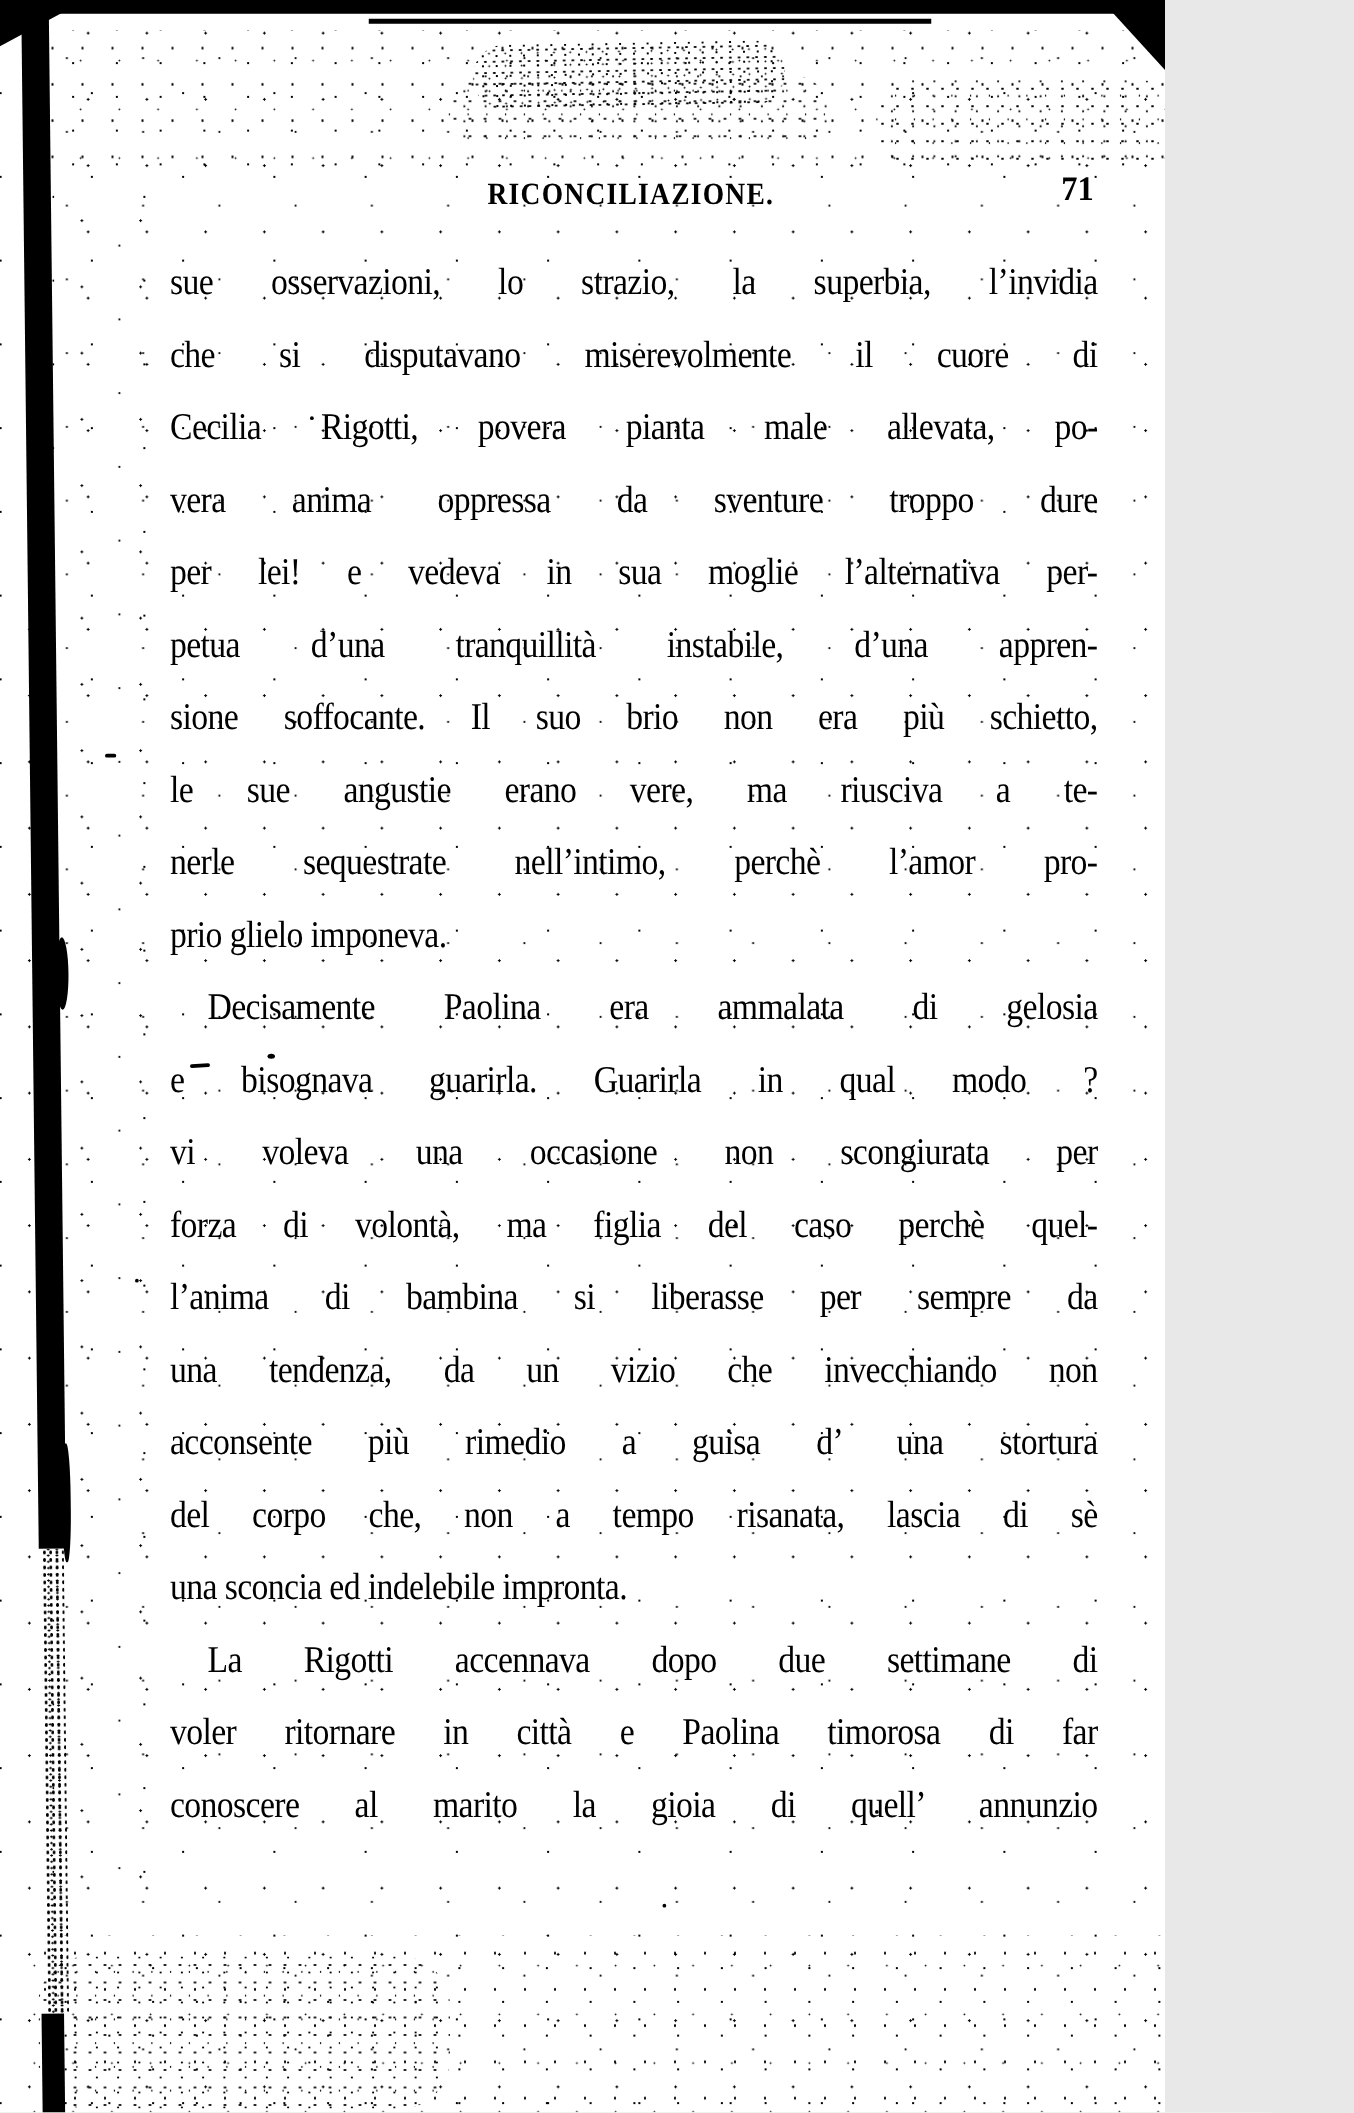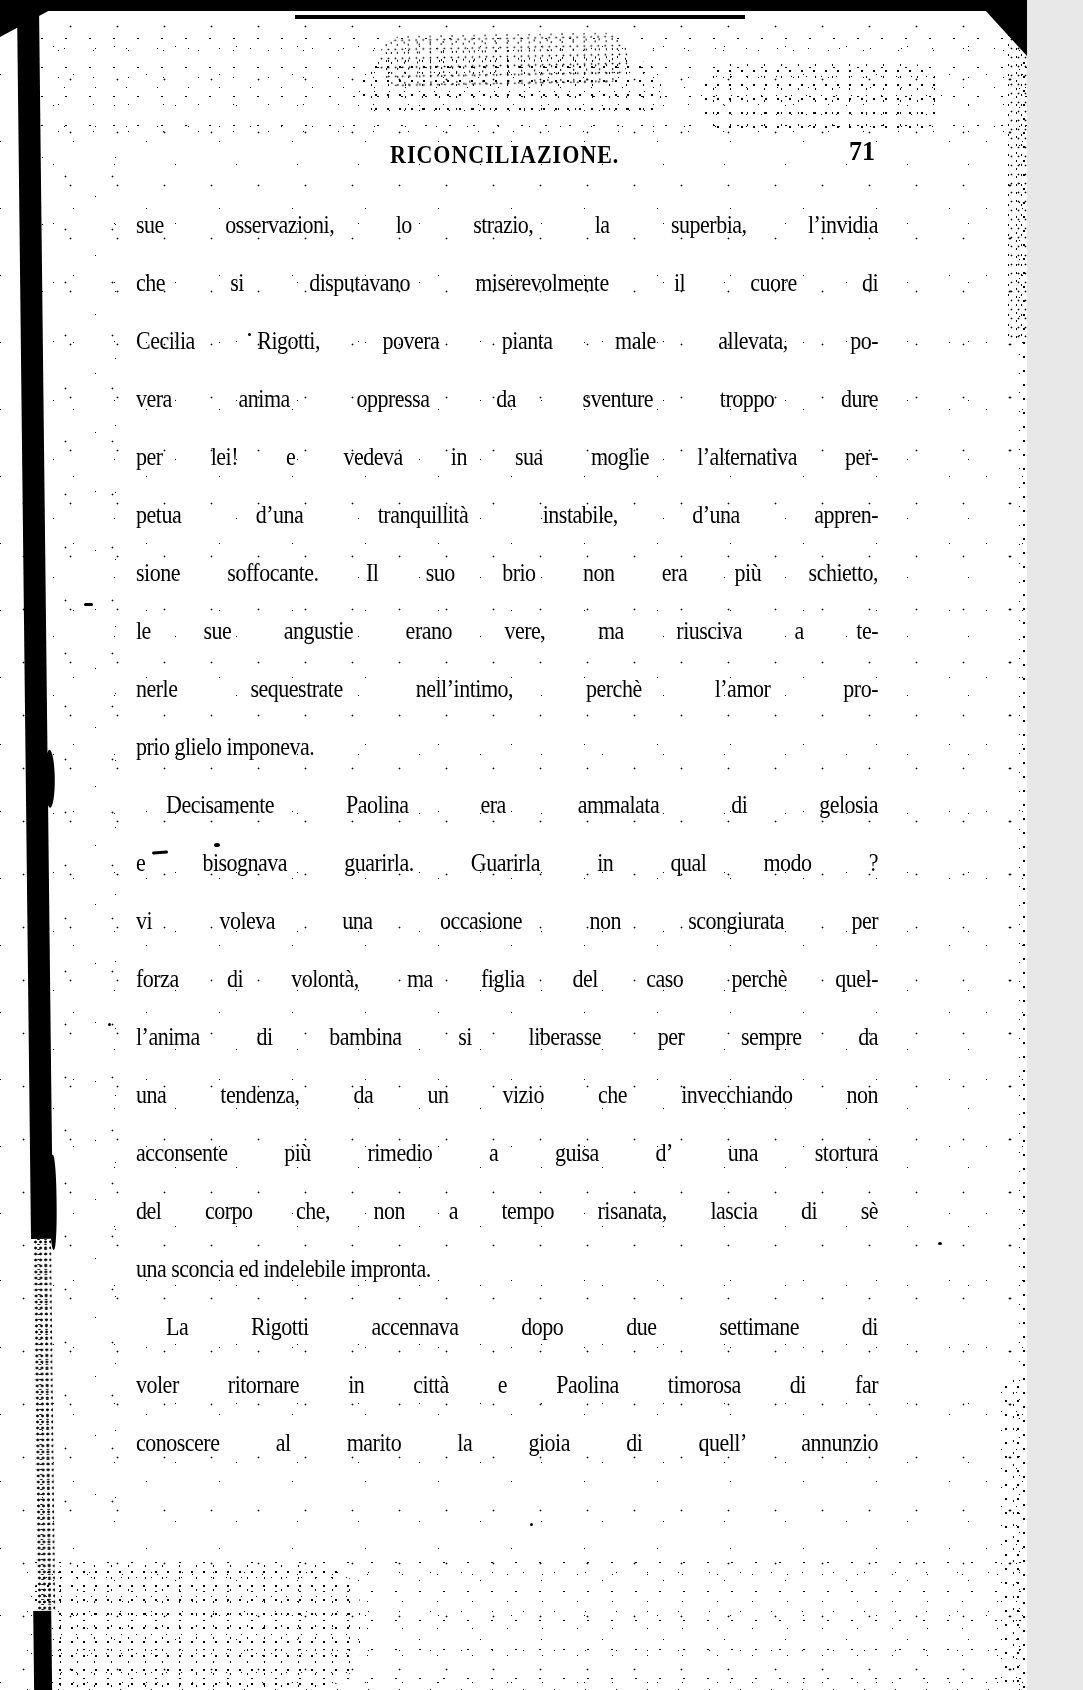--- a/index.html
+++ b/index.html
@@ -1,17 +1,17 @@
 <!DOCTYPE html>
 <html><head>
 <meta charset="utf-8">
 <style>
   html,body{margin:0;padding:0;background:#e8e8e8;}
   .page{
-    position:relative;width:1027px;height:1690px;background:#ffffff;
+    position:relative;width:932px;height:1690px;background:#ffffff;
     overflow:hidden;font-family:"Liberation Serif","DejaVu Serif",serif;color:#000;
   }
   
   .top-band{position:absolute;left:0;top:0;width:1083px;height:11px;background:#000;}
   .top-band-2{position:absolute;left:295px;top:15px;width:450px;height:4px;background:#000;}
   .corner-wedge{position:absolute;left:0;top:9px;width:0;height:0;
     border-top:28px solid #000;border-right:52px solid transparent;}
   .tr-blob{position:absolute;right:0;top:10px;width:0;height:0;
     border-top:46px solid #000;border-left:42px solid transparent;}
   .left-bar{position:absolute;left:17px;top:5px;width:30px;height:1690px;
@@ -54,21 +54,21 @@
   .f6{left:530px;top:1523px;width:3px;height:3px;}
   .f7{left:938px;top:1242px;width:4px;height:3px;}
   .f8{left:108px;top:1023px;width:3px;height:3px;}
   
   .running-header{
     position:absolute;left:390px;top:143px;font-size:22px;font-weight:bold;
     letter-spacing:1px;transform:scaleY(1.12);transform-origin:0 70%;white-space:nowrap;}
   .page-number{
     position:absolute;left:849px;top:137px;font-size:26px;font-weight:bold;
     transform:scaleY(1.06);transform-origin:0 70%;}
-  .body-text{position:absolute;left:136px;top:198px;width:742px;font-size:22px;letter-spacing:-0.5px;}
+  .body-text{position:absolute;left:136px;top:198px;width:742px;font-size:27px;letter-spacing:-0.5px;}
   .line{
     height:58px;line-height:58px;text-align:justify;text-align-last:justify;
     transform:scaleY(1.12);transform-origin:0 75%;}
   .line.nojust{text-align:left;text-align-last:left;}
   .line.indent{padding-left:30px;}
 </style>
 </head>
 <body>
 
 <div class="page">

